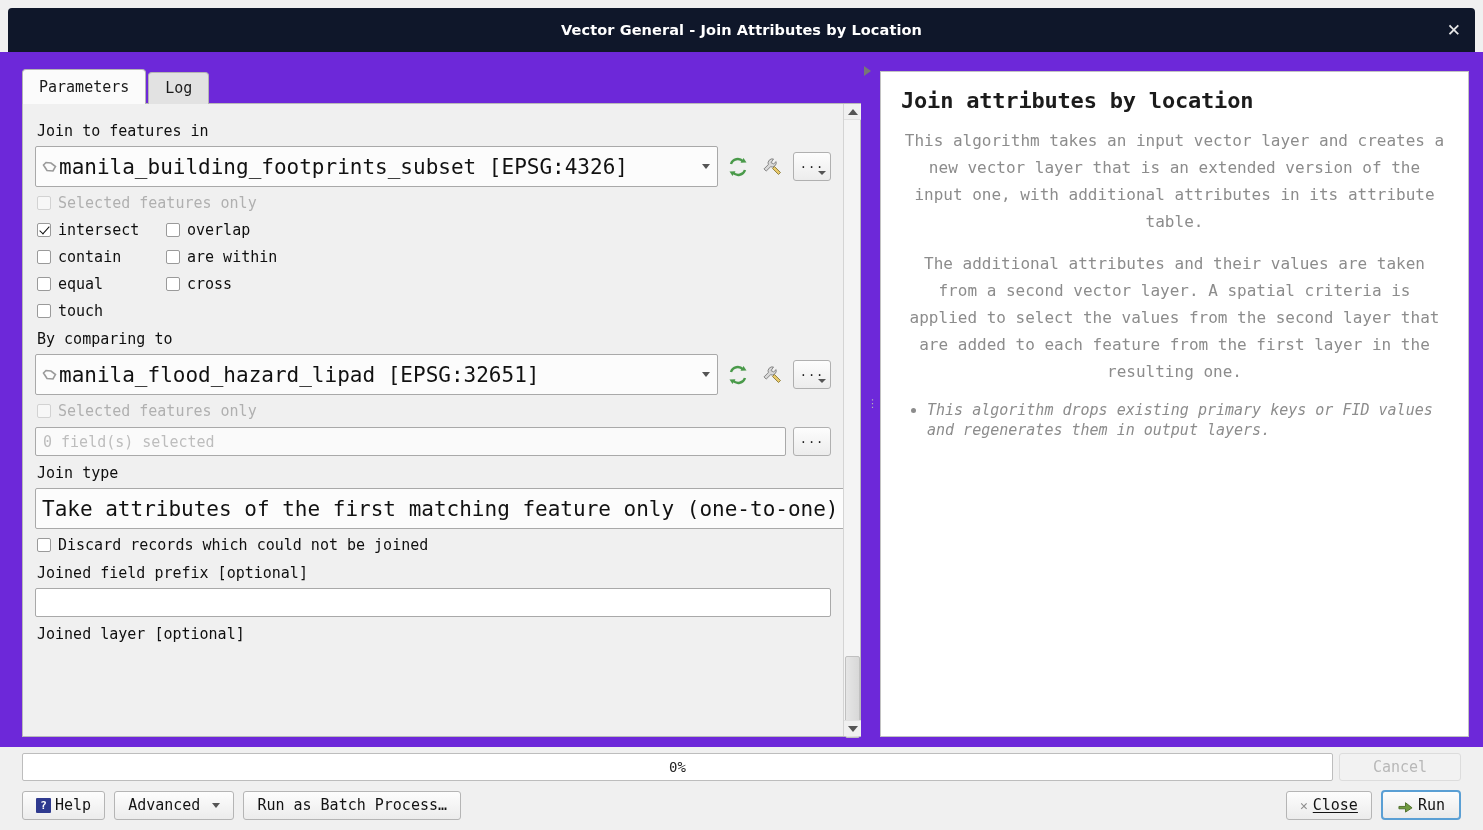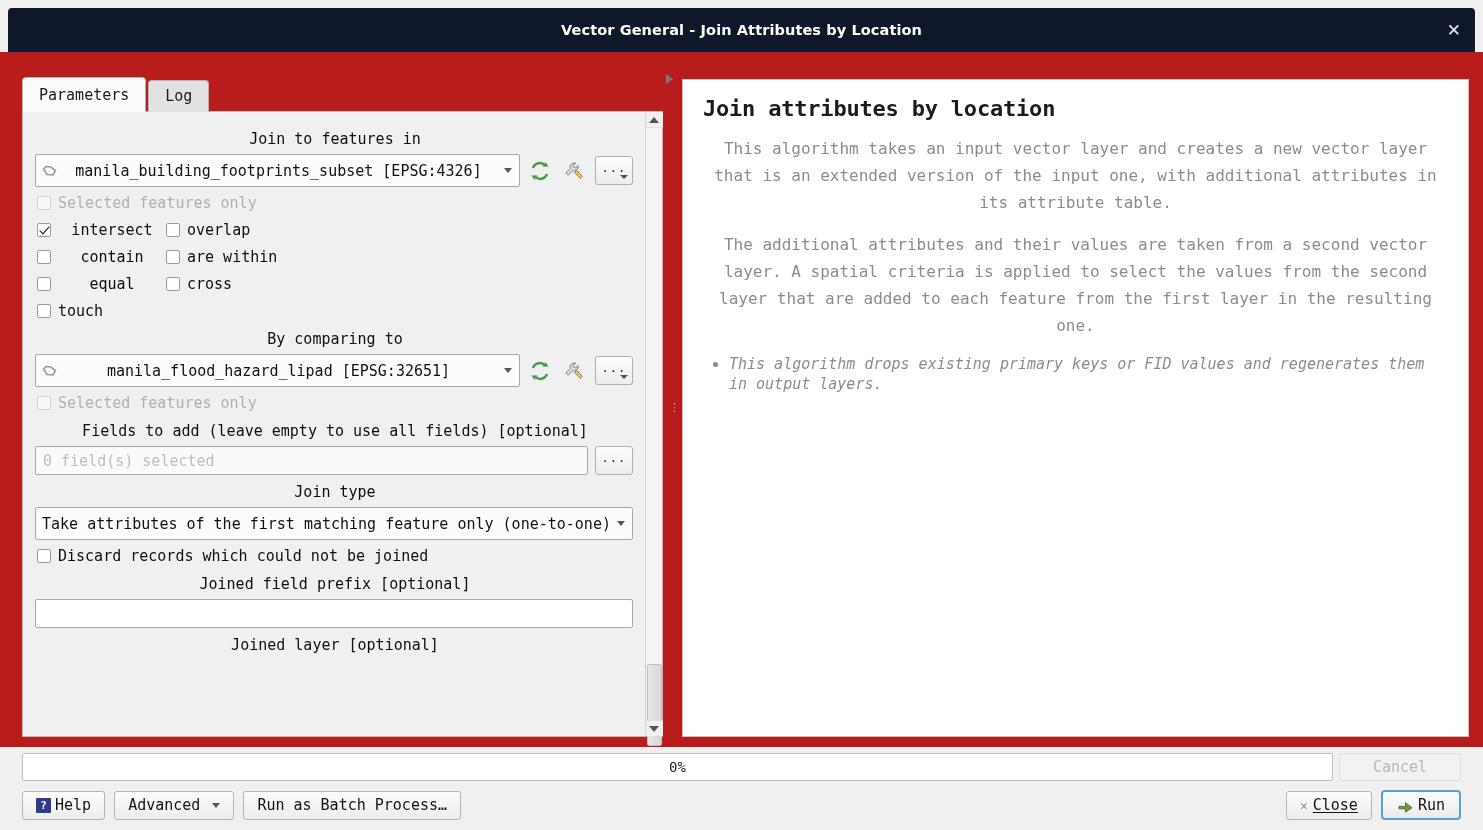--- a/index.html
+++ b/index.html
@@ -44,23 +44,23 @@
     font-size: 17px;
     color: #e8e8e8;
     cursor: pointer;
     line-height: 1;
     font-family: "DejaVu Sans", sans-serif;
   }
   
   #body {
     flex: 1 1 auto;
     display: flex;
-    padding: 16px 8px 0 8px;
+    padding: 8px 8px 0 8px;
     min-height: 0;
-    background: #b91c1c;
+    background: #6d28d9;
   }
   #left-pane {
     width: 853px;
     display: flex;
     flex-direction: column;
     min-height: 0;
     position: relative;
   }
   
   #tabs {
@@ -95,47 +95,46 @@
   
   #param-frame {
     flex: 1 1 auto;
     margin: 1px 0 10px 14px;
     border: 1px solid #b9b9b9;
     background: #f0f0f0;
     display: flex;
     min-height: 0;
     position: relative;
     margin-top: -1px;
-    text-align: center;
   }
   #param-content {
     flex: 1 1 auto;
     padding: 10px 12px 0 12px;
     overflow: hidden;
     position: relative;
   }
   .lbl {
     font-size: 15px;
     color: #0f0f0f;
     line-height: 20px;
     margin: 7px 0 5px 2px;
     white-space: nowrap;
   }
 
   .row { display: flex; align-items: center; }
 
   .combo {
     flex: 1 1 auto;
-    height: 33px;
+    height: 41px;
     border: 1px solid #a9a9a9;
     background: #fcfcfc;
     display: flex;
     align-items: center;
     padding: 0 4px 0 6px;
-    font-size: 15px;
+    font-size: 21px;
     color: #111;
     position: relative;
     border-radius: 2px;
   }
   .combo .txt { flex: 1 1 auto; overflow: hidden; white-space: nowrap; }
   .caret {
     width: 0; height: 0;
     border-left: 4.5px solid transparent;
     border-right: 4.5px solid transparent;
     border-top: 5px solid #555;
@@ -492,21 +491,20 @@
             <div class="dotsbtn withcaret">
               <span class="dots">...</span>
             </div>
           </div>
 
           <div class="cb-row">
             <span class="cb disabled"></span>
             <span class="cb-lbl dim">Selected features only</span>
           </div>
 
-          <div class="lbl">Fields to add (leave empty to use all fields) [optional]</div>
 
           <div class="row">
             <div class="textinput placeholder" style="flex:1 1 auto;">0 field(s) selected</div>
             <div class="dotsbtn">
               <span class="dots">...</span>
             </div>
           </div>
 
           <div class="lbl">Join type</div>
 

